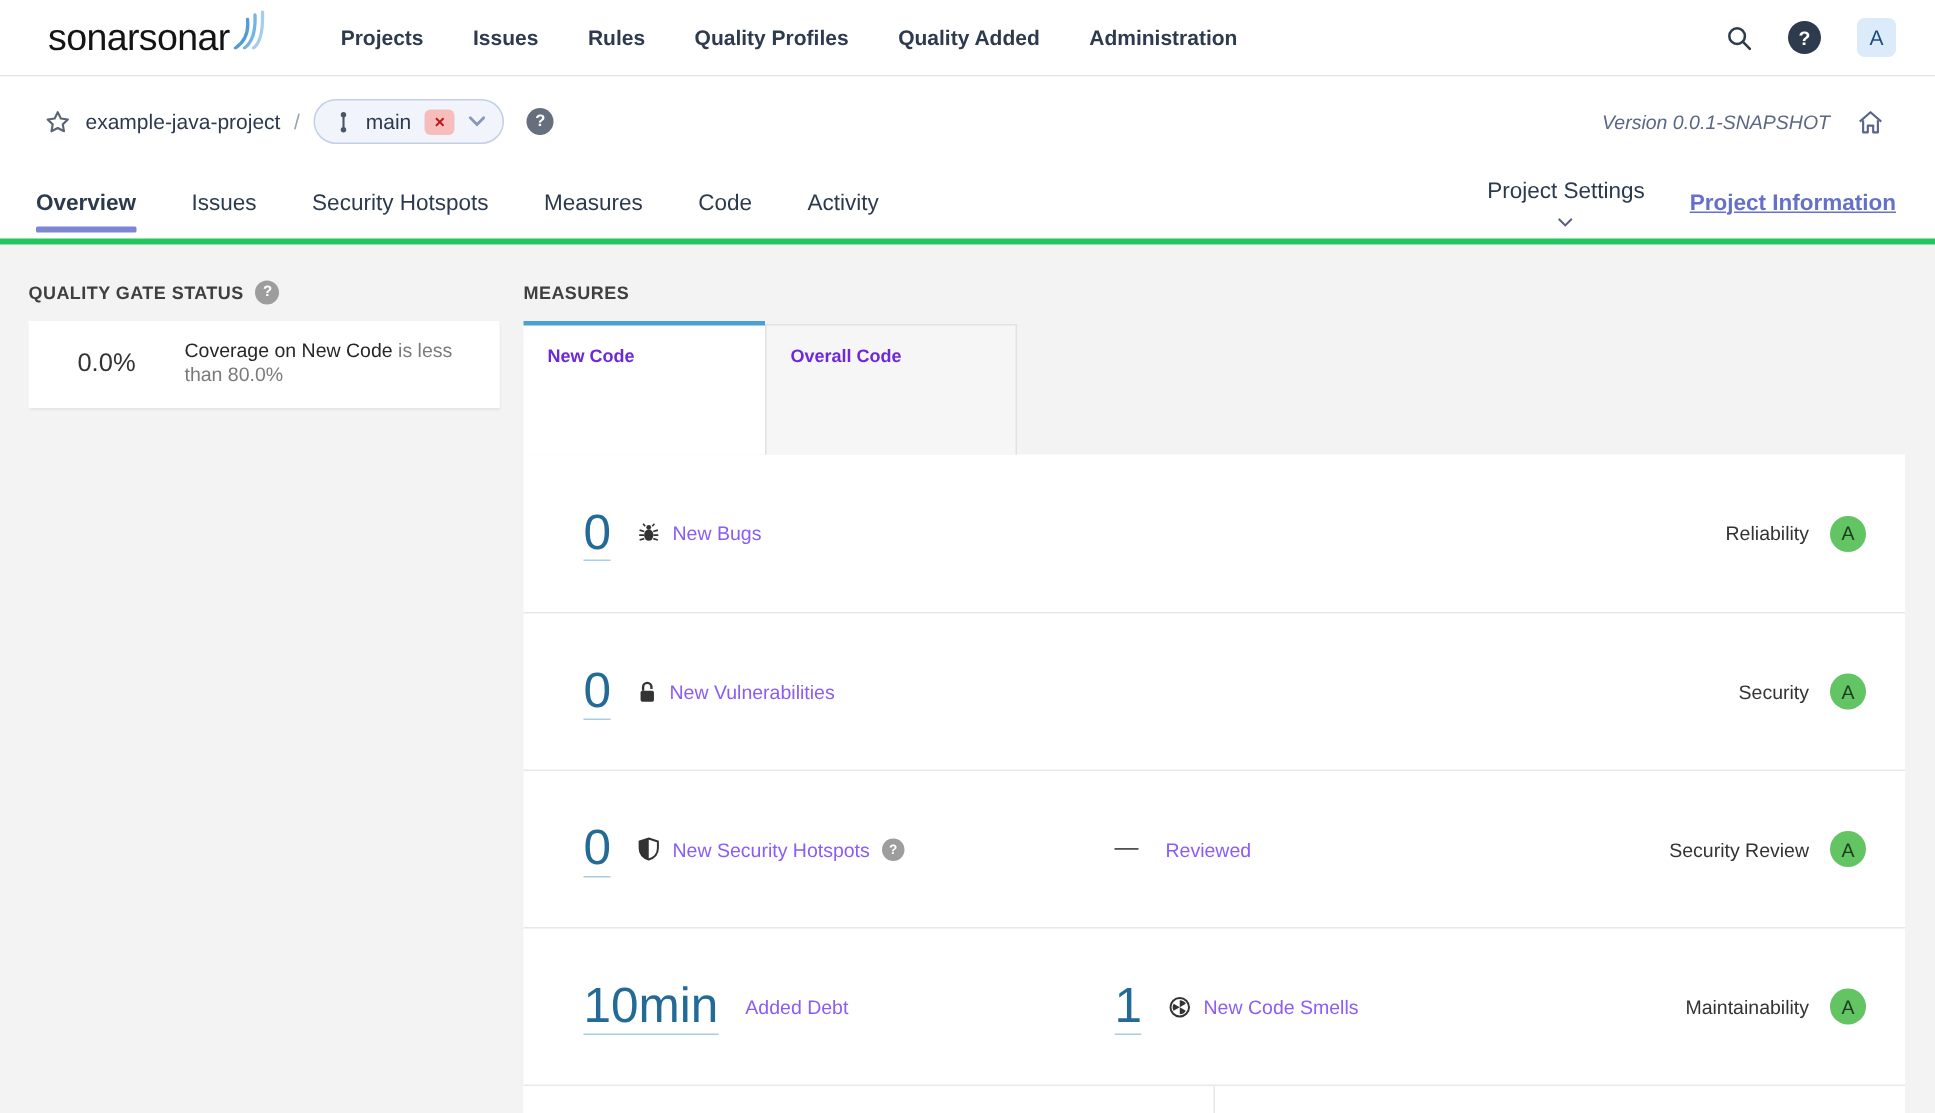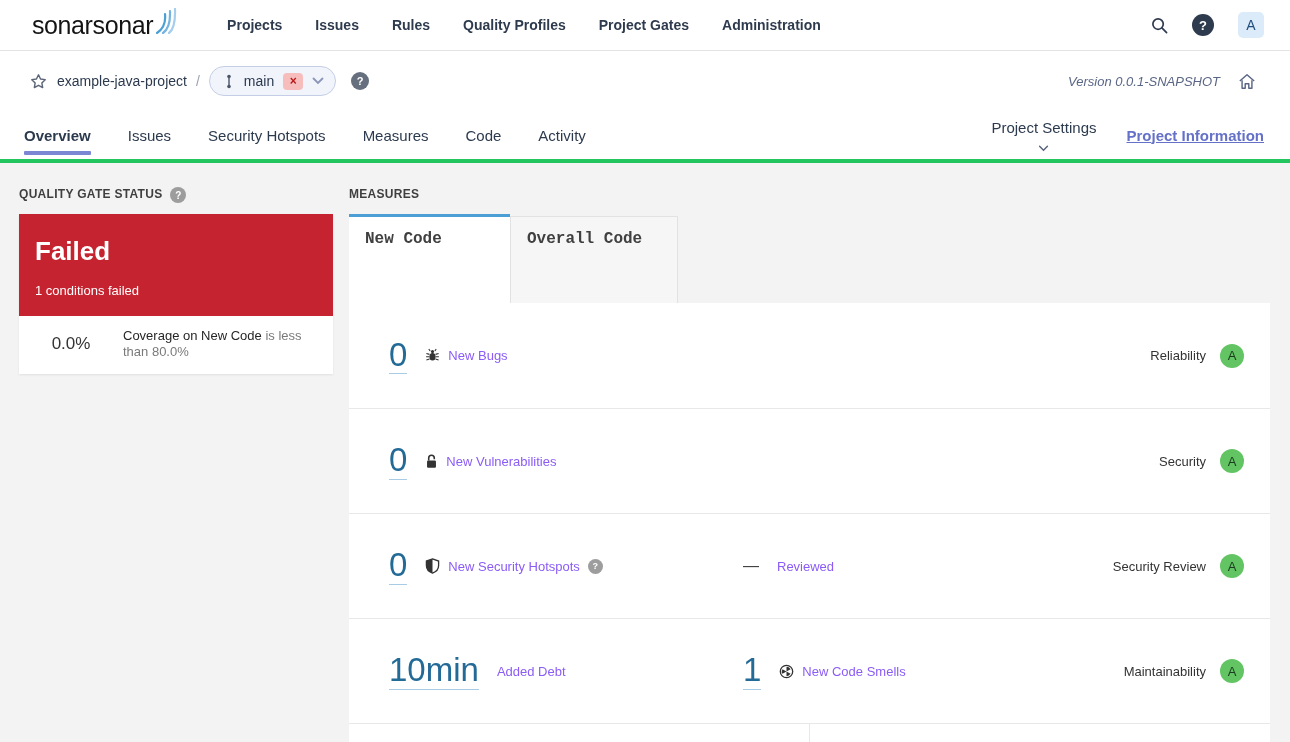--- a/index.html
+++ b/index.html
@@ -47,41 +47,41 @@
     display:flex; align-items:center; cursor:pointer; }
   .tab.active { font-weight:700; }
   .tab .underline { position:absolute; left:0; right:0; bottom:4px; height:4px;
     background:#7b87d3; border-radius:1px; }
   .tab-actions { margin-left:auto; display:flex; align-items:center; gap:30px; }
   .proj-settings { font-size:15px; color:#2c3a4e; display:flex; gap:9px; align-items:center; cursor:pointer;flex-direction:column; }
   .proj-info { font-size:15px; font-weight:700; color:#6571c9; text-decoration:underline; cursor:pointer; }
 
   
   .content { display:flex; padding:24px 20px 0 19px; gap:16px; }
-  .section-title { display:flex; gap:8px; font-size:12px; font-weight:700;
+  .section-title { display:flex; align-items:center; gap:8px; font-size:12px; font-weight:700;
     color:#3f3f3f; letter-spacing:.3px; margin-bottom:12px; height:15px; }
   .title-help { width:16px; height:16px; border-radius:50%; background:#9d9d9d; color:#fff;
     font-size:10px; font-weight:700; display:flex; align-items:center; justify-content:center; cursor:pointer; }
 
   .qg-col { width:314px; flex-shrink:0; }
   .qg-card { box-shadow:0 1px 2px rgba(0,0,0,.08); }
   .qg-red { background:#c4232f; color:#fff; padding:22px 16px 18px; }
   .qg-status { font-size:26px; font-weight:700; }
   .qg-conditions { font-size:13px; margin-top:16px; }
   .qg-cond { background:#fff; display:flex; align-items:center; padding:12px 16px 14px; }
   .cond-value { font-size:17px; color:#333; width:72px; text-align:center; flex-shrink:0; margin-right:16px; }
   .cond-text { font-size:13px; line-height:16px; }
   .cond-metric { color:#262626; }
   .cond-rule { color:#7a7a7a; }
 
   .panel { flex:1; min-width:0; }
   .m-tabs { display:flex; align-items:flex-start; height:89px; }
   .m-tab-active { width:161px; background:#fff; border-top:3px solid #4b9fd5;
     padding:13px 16px; height:89px; cursor:pointer; }
-  .m-tab-title { font-size:16px; font-weight:700; color:#404040;font-family:Liberation Mono, monospace; }
+  .m-tab-title { font-size:12px; font-weight:700; color:#6d28d9; }
   .m-tab-sub { font-size:12px; color:#6f6f6f; margin-top:9px; line-height:19px; }
   .m-tab-inactive { width:168px; height:87px; margin-top:2px; background:#f6f6f7;
     border:1px solid #e2e2e2; border-bottom:none; padding:13px 16px; cursor:pointer; }
 
   .m-body { background:#fff; }
   .m-row { height:105px; display:flex; align-items:center; position:relative;
     padding:0 26px 0 40px; }
   .m-row + .m-row { border-top:1px solid #e8e8e8; }
   .big-num { font-size:33px; font-weight:400; color:#236a97; border-bottom:1px solid #a7cce4;
     line-height:1.08; padding-bottom:1px; cursor:pointer; }
@@ -112,21 +112,21 @@
         <path d="M8 25 C13 21.5 15.5 15 15 3" stroke="#74b4e0" stroke-width="2.2" stroke-linecap="round"></path>
         <path d="M14 25 C18 22 20.5 16 20 1" stroke="#a5cdec" stroke-width="2.2" stroke-linecap="round"></path>
       </svg>
     </span>
   </div>
   <nav class="main-nav">
     <a class="nav-item">Projects</a>
     <a class="nav-item">Issues</a>
     <a class="nav-item">Rules</a>
     <a class="nav-item">Quality Profiles</a>
-    <a class="nav-item">Project Gates</a>
+    <a class="nav-item">Quality Added</a>
     <a class="nav-item">Administration</a>
   </nav>
   <div class="topbar-right">
     <button class="search-btn">
       <svg width="17" height="17" viewBox="0 0 18 18" fill="none" stroke="#2e3a4d" stroke-width="1.8" stroke-linecap="round">
         <circle cx="7.5" cy="7.5" r="5.5"></circle>
           <line x1="11.8" y1="11.8" x2="16.5" y2="16.5"></line>
       </svg>
     </button>
     <div class="help-circle">?</div>
@@ -195,24 +195,20 @@
 </section>
 
 <main class="content">
 
   <aside class="qg-col">
     <div class="section-title">
       <span>QUALITY GATE STATUS</span>
       <span class="title-help">?</span>
     </div>
     <div class="qg-card">
-      <div class="qg-red">
-        <div class="qg-status">Failed</div>
-        <div class="qg-conditions">1 conditions failed</div>
-      </div>
       <div class="qg-cond">
         <span class="cond-value">0.0%</span>
         <span class="cond-text">
           <span class="cond-metric">Coverage on New Code</span>
           <span class="cond-rule">is less than 80.0%</span>
         </span>
       </div>
     </div>
   </aside>
 

